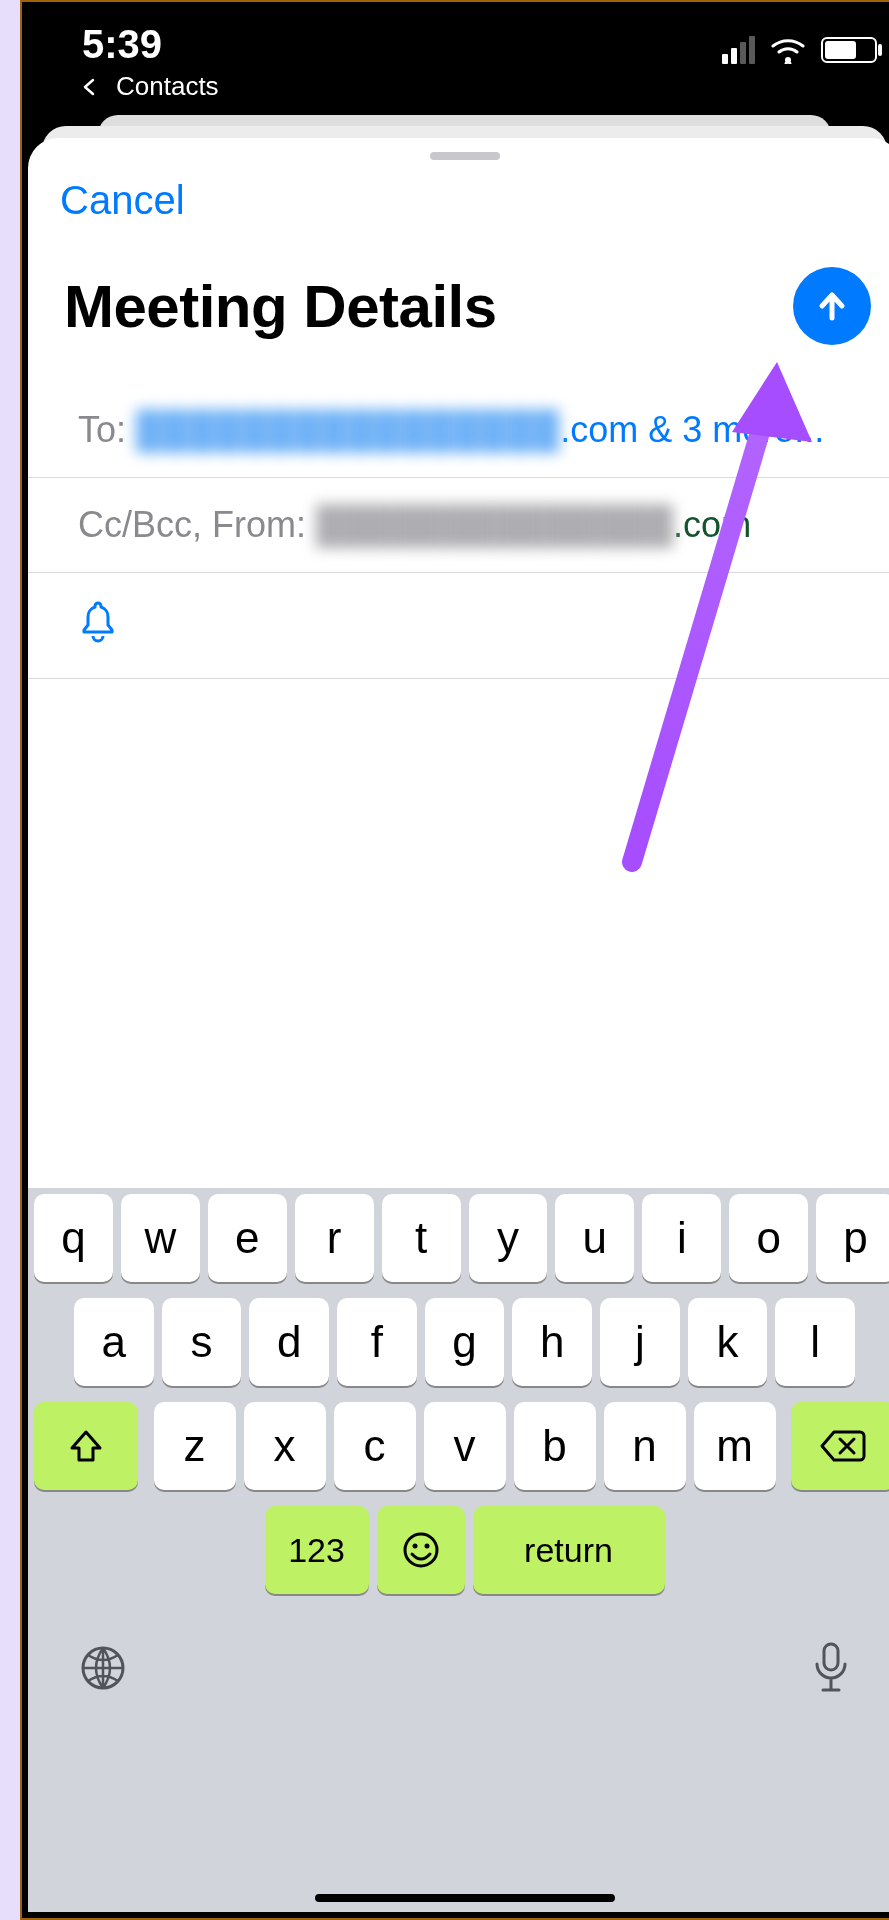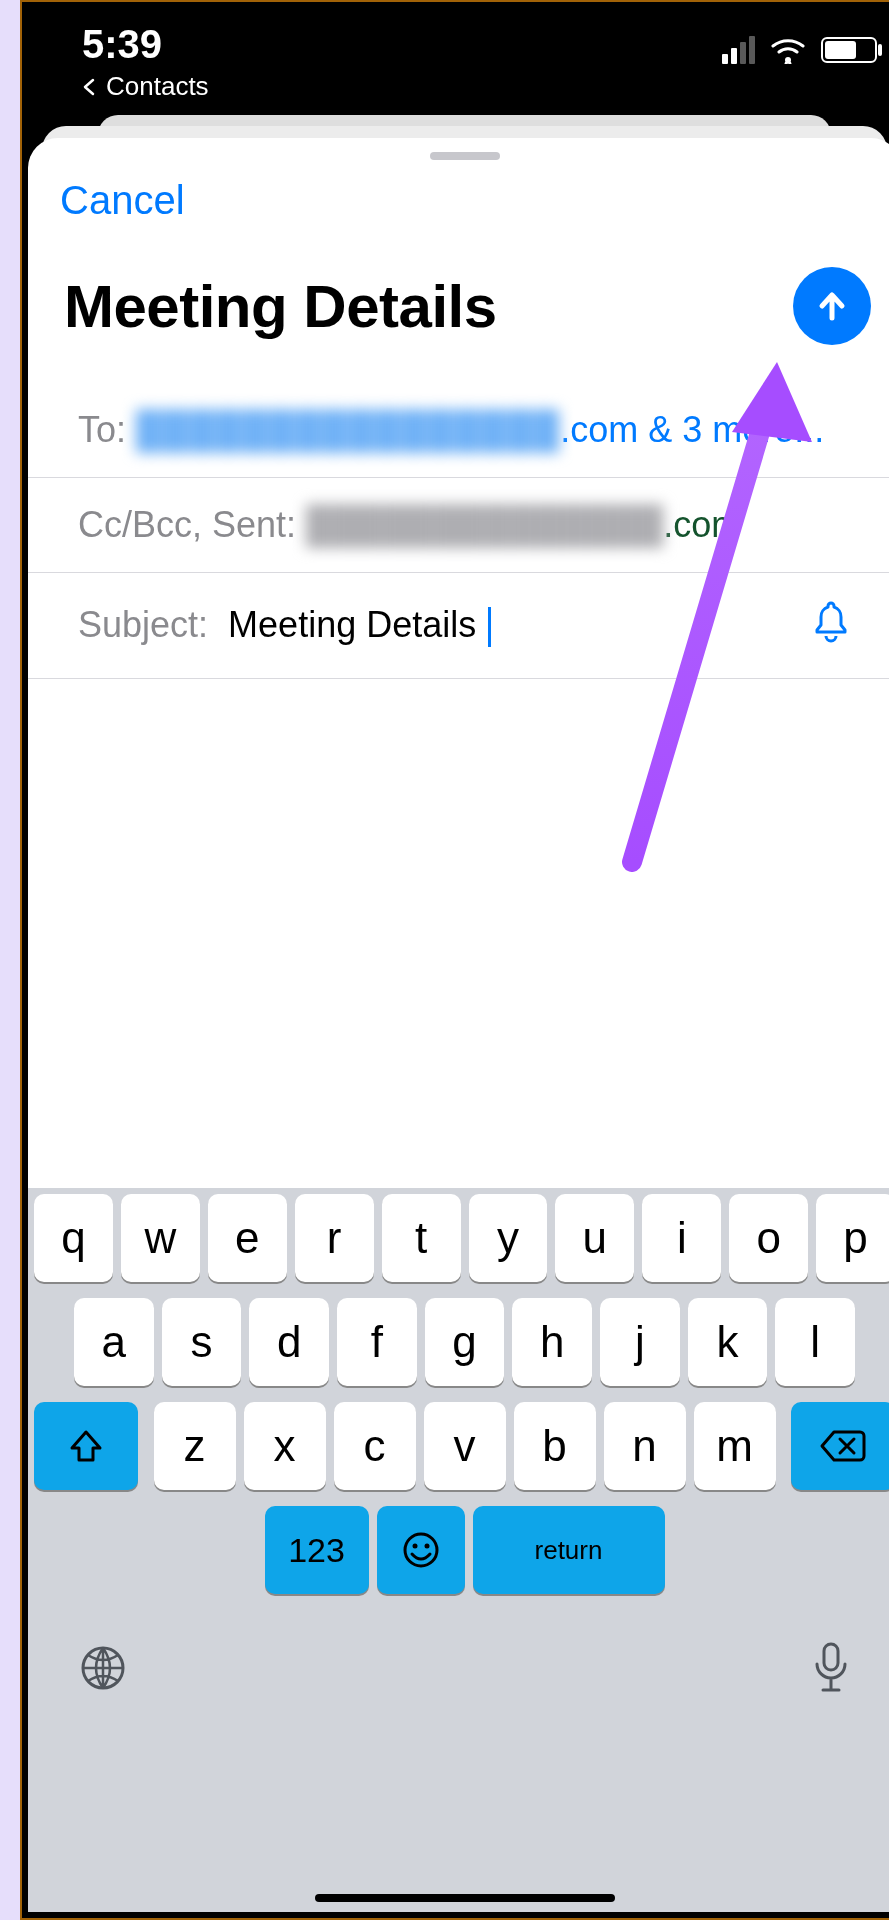--- a/index.html
+++ b/index.html
@@ -6,21 +6,21 @@
   html, body { width: 889px; height: 1920px; font-family: -apple-system, 'Helvetica Neue', Arial, sans-serif; background: #e6defb; overflow: hidden; }
   .device {
     position: relative; width: 889px; height: 1920px; background: #000;
     border: 2px solid #a16207;
     margin-left: 20px;
   }
   
   .status-bar { height: 110px; color: #fff; display: flex; justify-content: space-between; align-items: flex-start; padding: 20px 30px 0 60px; }
   .status-left { display: flex; flex-direction: column; }
   .time { font-size: 40px; font-weight: 600; }
-  .back-app { font-size: 26px; display: flex; align-items: center; gap: 10px; margin-top: 4px; }
+  .back-app { font-size: 26px; display: flex; align-items: center; gap: 20px; margin-top: 4px; }
   .status-right { display: flex; align-items: center; gap: 14px; margin-top: 14px; }
   .signal { display: flex; align-items: flex-end; gap: 3px; }
   .signal span { width: 6px; background: #fff; border-radius: 1px; }
   .signal span:nth-child(1){height:10px;}
   .signal span:nth-child(2){height:16px;}
   .signal span:nth-child(3){height:22px;opacity:.35}
   .signal span:nth-child(4){height:28px;opacity:.35}
   .wifi-ic svg{display:block}
   .battery { width:56px;height:26px;border:2px solid #fff;border-radius:6px;position:relative;display:flex;align-items:center;}
   .battery::after{content:"";width:4px;height:12px;background:#fff;position:absolute;right:-7px;border-radius:2px;}
@@ -49,26 +49,26 @@
   
   .annot-arrow { position:absolute; top:320px; left:560px; width:260px; height:550px; pointer-events:none; z-index:50;}
   
   .keyboard { position:absolute; left:6px; right:6px; bottom:6px; height:724px; background:#d1d4da; }
   .suggestions{height:90px;display:flex;align-items:center;}
   .sug{flex:1;text-align:center;font-size:36px;color:#000;position:relative;}
   .sug:not(:last-child)::after{content:"";position:absolute;right:0;top:16px;bottom:16px;width:1px;background:#b0b4bb;}
   .krows{padding:6px 6px 0;}
   .krow{display:flex;gap:8px;margin-bottom:16px;justify-content:center;}
   .key{flex:1;max-width:82px;height:88px;background:#fff;border-radius:10px;box-shadow:0 2px 0 #888;display:flex;align-items:center;justify-content:center;font-size:44px;color:#000;}
-  .key.gray{background:#0ea5e9;}
+  .key.gray{background:#bef264;}
   .key.shift,.key.bksp{max-width:104px;flex:0 0 104px;}
   .key.num{max-width:104px;flex:0 0 104px;font-size:34px;}
   .key.emoji{max-width:88px;flex:0 0 88px;}
   .key.space{flex:1;max-width:none;font-size:34px;}
-  .key.return{max-width:192px;flex:0 0 192px;font-size:26px;}
+  .key.return{max-width:192px;flex:0 0 192px;font-size:34px;}
   .kbar{display:flex;justify-content:space-between;align-items:center;padding:30px 50px 10px;}
   .home-ind{position:absolute;bottom:10px;left:50%;transform:translateX(-50%);width:300px;height:8px;background:#000;border-radius:4px;}
 </style>
 </head>
 <body>
 
 <div class="device">
 
   <div class="status-bar">
     <div class="status-left">
@@ -116,32 +116,27 @@
       </div>
     </div>
 
     <div class="field first">
       <span>To:</span>
       <span style="margin-left:10px;" class="blur">████████████████</span>
       <span class="flink">.com &amp; 3 more...</span>
     </div>
 
     <div class="field">
-      <span>Cc/Bcc, Sent:</span>
+      <span>Cc/Bcc, From:</span>
       <span style="margin-left:10px;" class="blurgray">██████████████</span>
       <span style="color:#14532d;">.com</span>
     </div>
 
     <div class="field">
       <div class="subject-row">
-        <div>
-          <span>Subject:</span>
-          <span class="fvalue">Meeting Details</span>
-          <span class="cursor"></span>
-        </div>
         <span class="bell">
           <svg width="40" height="44" viewBox="0 0 40 44">
               <path d="M20 4 a3 3 0 0 1 3 3 v1 a10 10 0 0 1 7 10 v8 l4 5 v2 H6 v-2 l4-5 v-8 a10 10 0 0 1 7-10 V7 a3 3 0 0 1 3-3 Z M15 37 a5 5 0 0 0 10 0" stroke="#007aff" stroke-width="3" fill="none" stroke-linejoin="round"></path>
             </svg>
         </span>
       </div>
     </div>
 
   </div>
 

